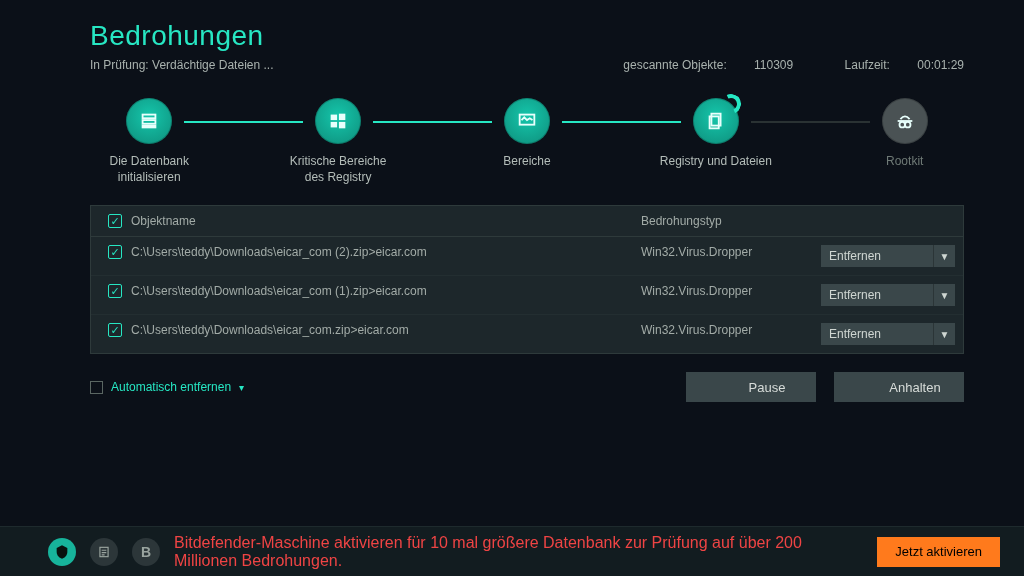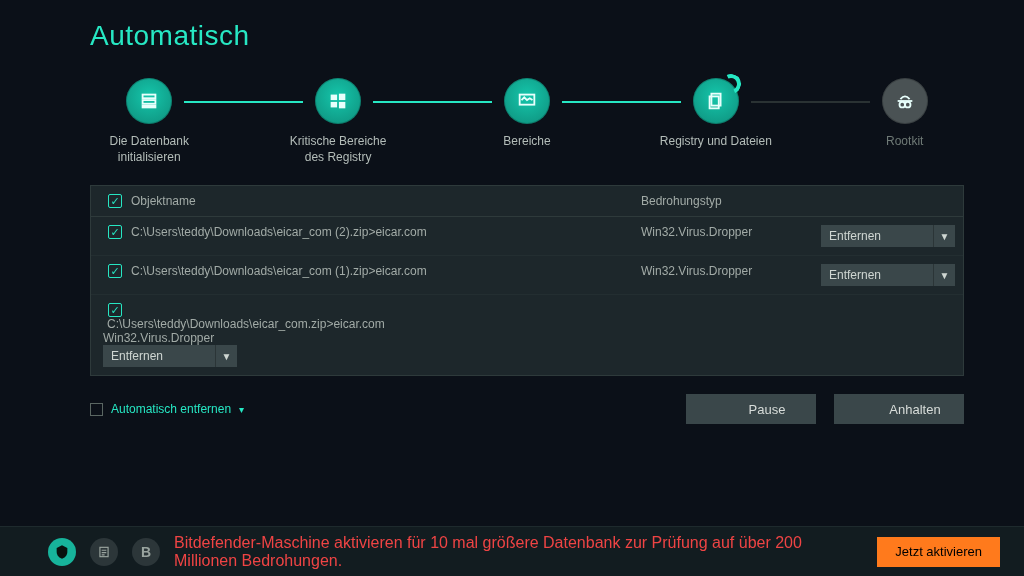--- a/index.html
+++ b/index.html
@@ -41,21 +41,21 @@
   .step .label { margin-top:10px; font-size:12px; color:#b4bdb9; line-height:1.3; max-width:130px; }
   .step.pending .label{ color:#6f7a76; }
   .connector { height:2px; background:#2a3233; flex:1; margin-top:23px; margin-left:-24px; margin-right:-24px; }
   .connector.lit { background:#26e7c3; }
 
   
   .table-wrap { margin-top:20px; border:1px solid #2e3a3b; background:#1d272b; font-size:12px; }
   .thead, .trow { display:flex; align-items:flex-start; padding:8px 12px; }
   .thead { background:#1d272b; border-bottom:1px solid #2e3a3b; color:#9fb0ab; }
   .trow { border-bottom:1px solid rgba(46,58,59,.4); }
-  .trow:last-child{ border-bottom:none;flex-direction:column; }
+  .trow:last-child{ border-bottom:none; }
   .col-check { width:24px; display:flex; align-items:center; justify-content:center; }
   .col-name  { flex:1; padding-left:4px; color:#a2aba7; }
   .col-type  { width:180px; color:#a2aba7; }
   .col-action{ width:130px; }
   .chk {
     width:14px; height:14px; border:1px solid #26e7c3; border-radius:2px;
     display:inline-flex; align-items:center; justify-content:center;
     color:#26e7c3; font-size:11px; line-height:1; cursor:pointer;
   }
   .chk.checked::before{ content:"✓"; }
@@ -97,22 +97,38 @@
   }
 
   
   svg.ic{ width:22px; height:22px; fill:none; stroke:#e8fffc; stroke-width:2; }
 </style>
 </head>
 <body>
 
 <div class="panel">
 
-  <div class="title">Automatisch</div>
-
+  <div class="title">Bedrohungen</div>
+
+  <div class="subline">
+    <div>
+      <span>In Prüfung:</span>
+      <span>Verdächtige Dateien ...</span>
+    </div>
+    <div class="right">
+      <span>
+        <span>gescannte Objekte:</span>
+        <span>110309</span>
+      </span>
+      <span>
+        <span>Laufzeit:</span>
+        <span>00:01:29</span>
+      </span>
+    </div>
+  </div>
 
   <div class="steps">
     <div class="step done">
       <div class="circle">
         <svg class="ic" viewBox="0 0 24 24">
             <rect x="5" y="5" width="14" height="4"></rect>
             <rect x="5" y="11" width="14" height="4"></rect>
             <rect x="5" y="17" width="14" height="2"></rect>
           </svg>
       </div>

